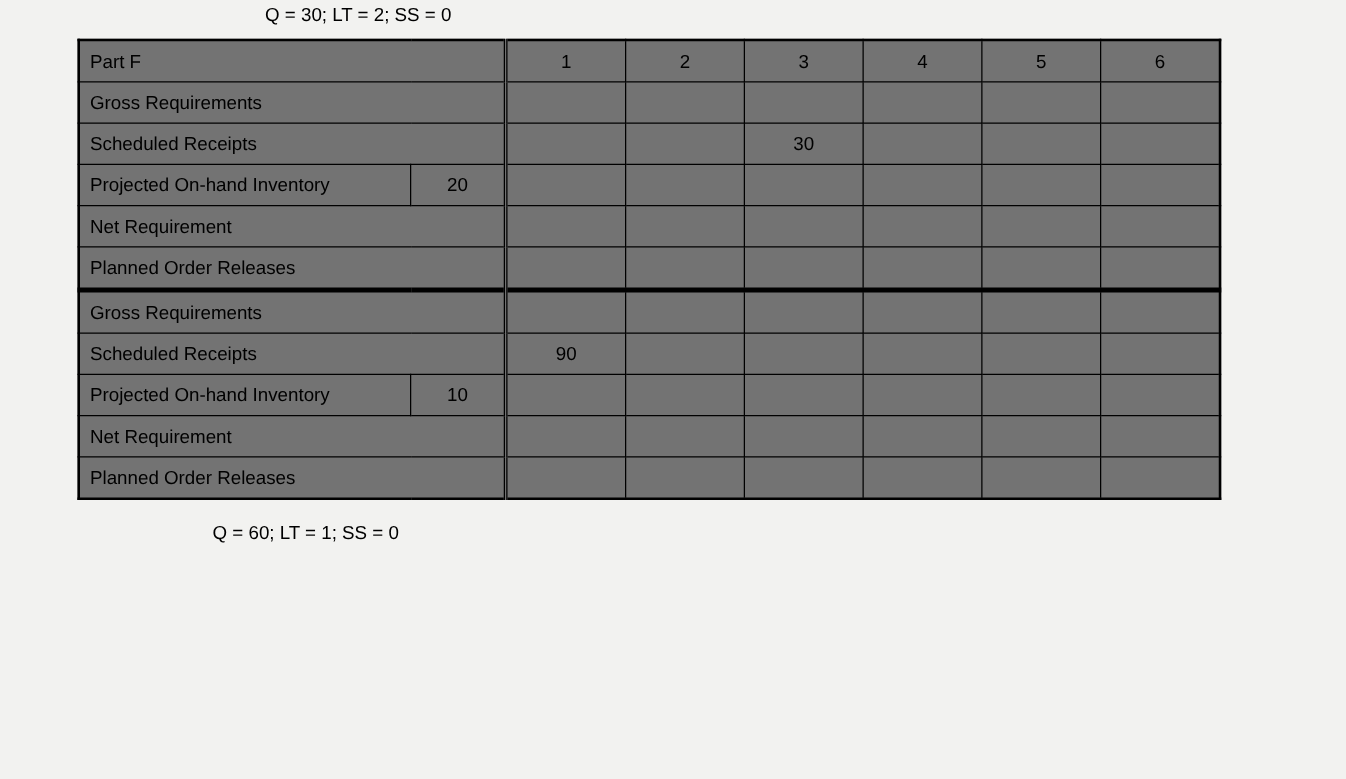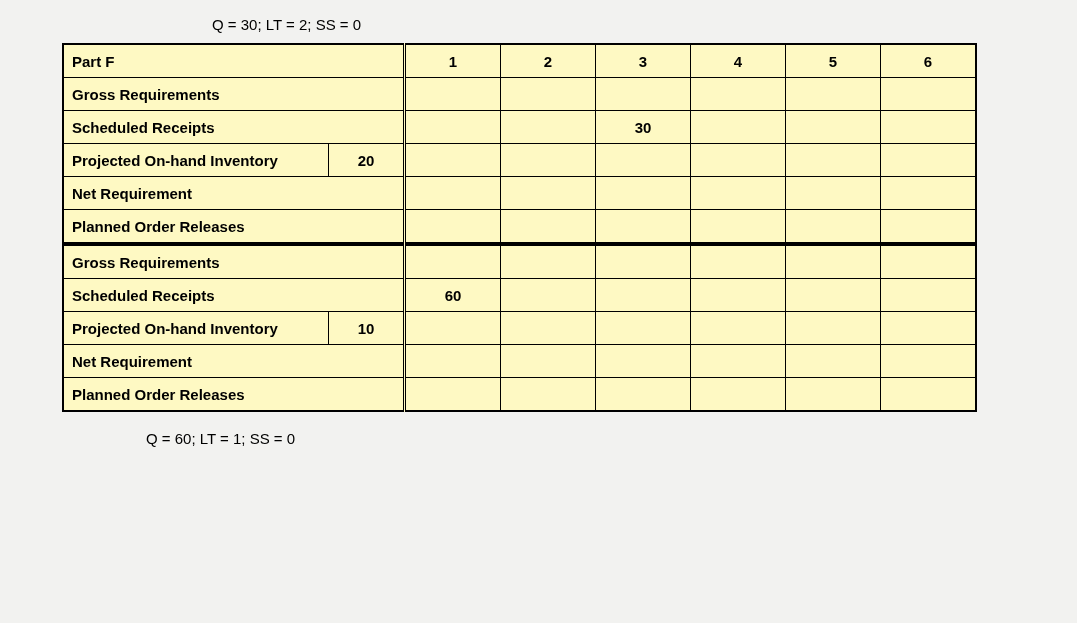--- a/index.html
+++ b/index.html
@@ -8,39 +8,38 @@
       background: #f2f2f0;
       font-family: Arial, Helvetica, sans-serif;
       font-size: 15px;
       color: #000;
       width: 1077px;
       height: 623px;
       box-sizing: border-box;
     }
     .container {
       padding-left: 62px;
-      padding-top: 16px;
+      padding-top: 4px;
     }
     .params {
       margin-left: 150px;
       margin-bottom: 10px;
       margin-top: 18px;
       font-size: 15px;
     }
     .params.first {
       margin-top: 0;
     }
     .params.last {
-      margin-left: 84px;
+      margin-left: 108px;
       margin-bottom: 0;
     }
     table.mrp {
       border-collapse: collapse;
-      background: #fef9c3;
-      font-weight: bold;
+      background: #737373;
     }
     table.mrp td {
       border: 1px solid #000;
       padding: 6px 8px;
       height: 20px;
       box-sizing: content-box;
       vertical-align: middle;
     }
     
     .col-label { width: 248px; }
@@ -129,21 +128,21 @@
       <td class="col-label" colspan="2" style="border-right:3px double #000;">Gross Requirements</td>
       <td class="col-per"></td>
       <td class="col-per"></td>
       <td class="col-per"></td>
       <td class="col-per"></td>
       <td class="col-per"></td>
       <td class="col-per"></td>
     </tr>
     <tr>
       <td class="col-label" colspan="2" style="border-right:3px double #000;">Scheduled Receipts</td>
-      <td class="col-per">60</td>
+      <td class="col-per">90</td>
       <td class="col-per"></td>
       <td class="col-per"></td>
       <td class="col-per"></td>
       <td class="col-per"></td>
       <td class="col-per"></td>
     </tr>
     <tr>
       <td style="width:248px;">Projected On-hand Inventory</td>
       <td class="col-init" style="text-align:center;border-right:3px double #000;">10</td>
       <td class="col-per"></td>

